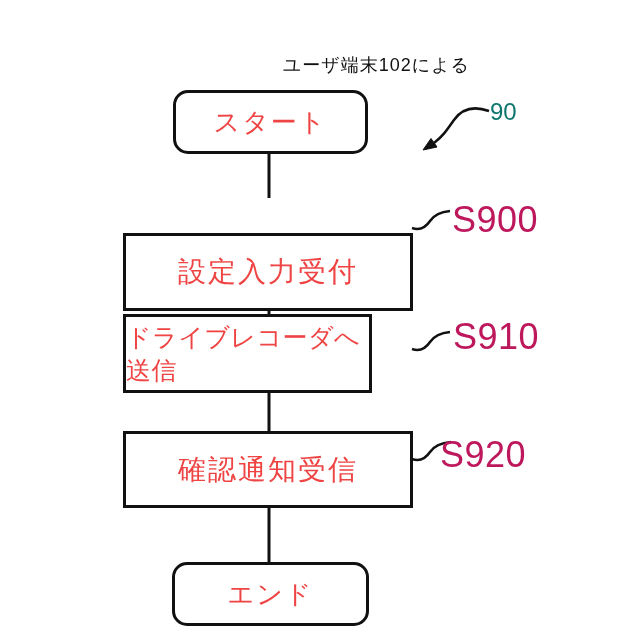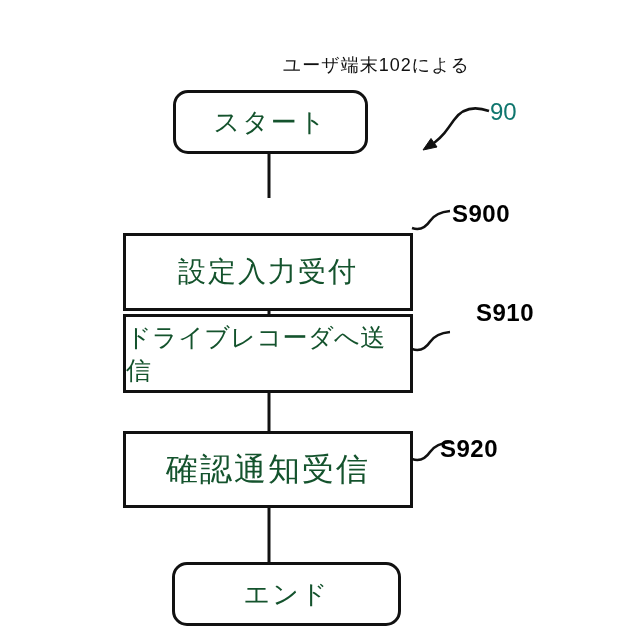--- a/index.html
+++ b/index.html
@@ -36,40 +36,39 @@
   .node {
     position: absolute;
     box-sizing: border-box;
     border: 3px solid #111111;
     background: #ffffff;
     display: flex;
     align-items: center;
     justify-content: center;
     font-size: 26px;
     letter-spacing: 2px;
-    color: #14532d;
+    color: #ef4444;
   }
   .terminal {
     border-radius: 15px;
   }
   .node-start { left: 173px; top: 90px;  width: 195px; height: 64px; }
   .node-s900  { left: 123px; top: 197px; width: 290px; height: 78px; font-size: 28px; margin-top: 36px; }
-  .node-s910  { left: 123px; top: 314px; width: 290px; height: 79px; font-size: 25px; letter-spacing: 0.5px; }
-  .node-s920  { left: 123px; top: 431px; width: 290px; height: 77px; font-size: 32px; }
-  .node-end   { left: 172px; top: 562px; width: 229px; height: 64px; }
+  .node-s910  { left: 123px; top: 314px; width: 249px; height: 79px; font-size: 25px; letter-spacing: 0.5px; }
+  .node-s920  { left: 123px; top: 431px; width: 290px; height: 77px; font-size: 28px; }
+  .node-end   { left: 172px; top: 562px; width: 197px; height: 64px; }
   .step-label {
     position: absolute;
-    font-size: 24px;
+    font-size: 36px;
     letter-spacing: 0.5px;
-    color: #000000;
+    color: #be185d;
     line-height: 1;
-    font-weight: bold;
   }
   .label-s900 { left: 452px; top: 202px; }
-  .label-s910 { left: 453px; top: 301px; margin-left: 23px; }
+  .label-s910 { left: 453px; top: 319px; }
   .label-s920 { left: 440px; top: 437px; }
   .ref-label {
     position: absolute;
     left: 490px;
     top: 100px;
     font-size: 24px;
     color: #0f766e;
     line-height: 1;
   }
 </style>

